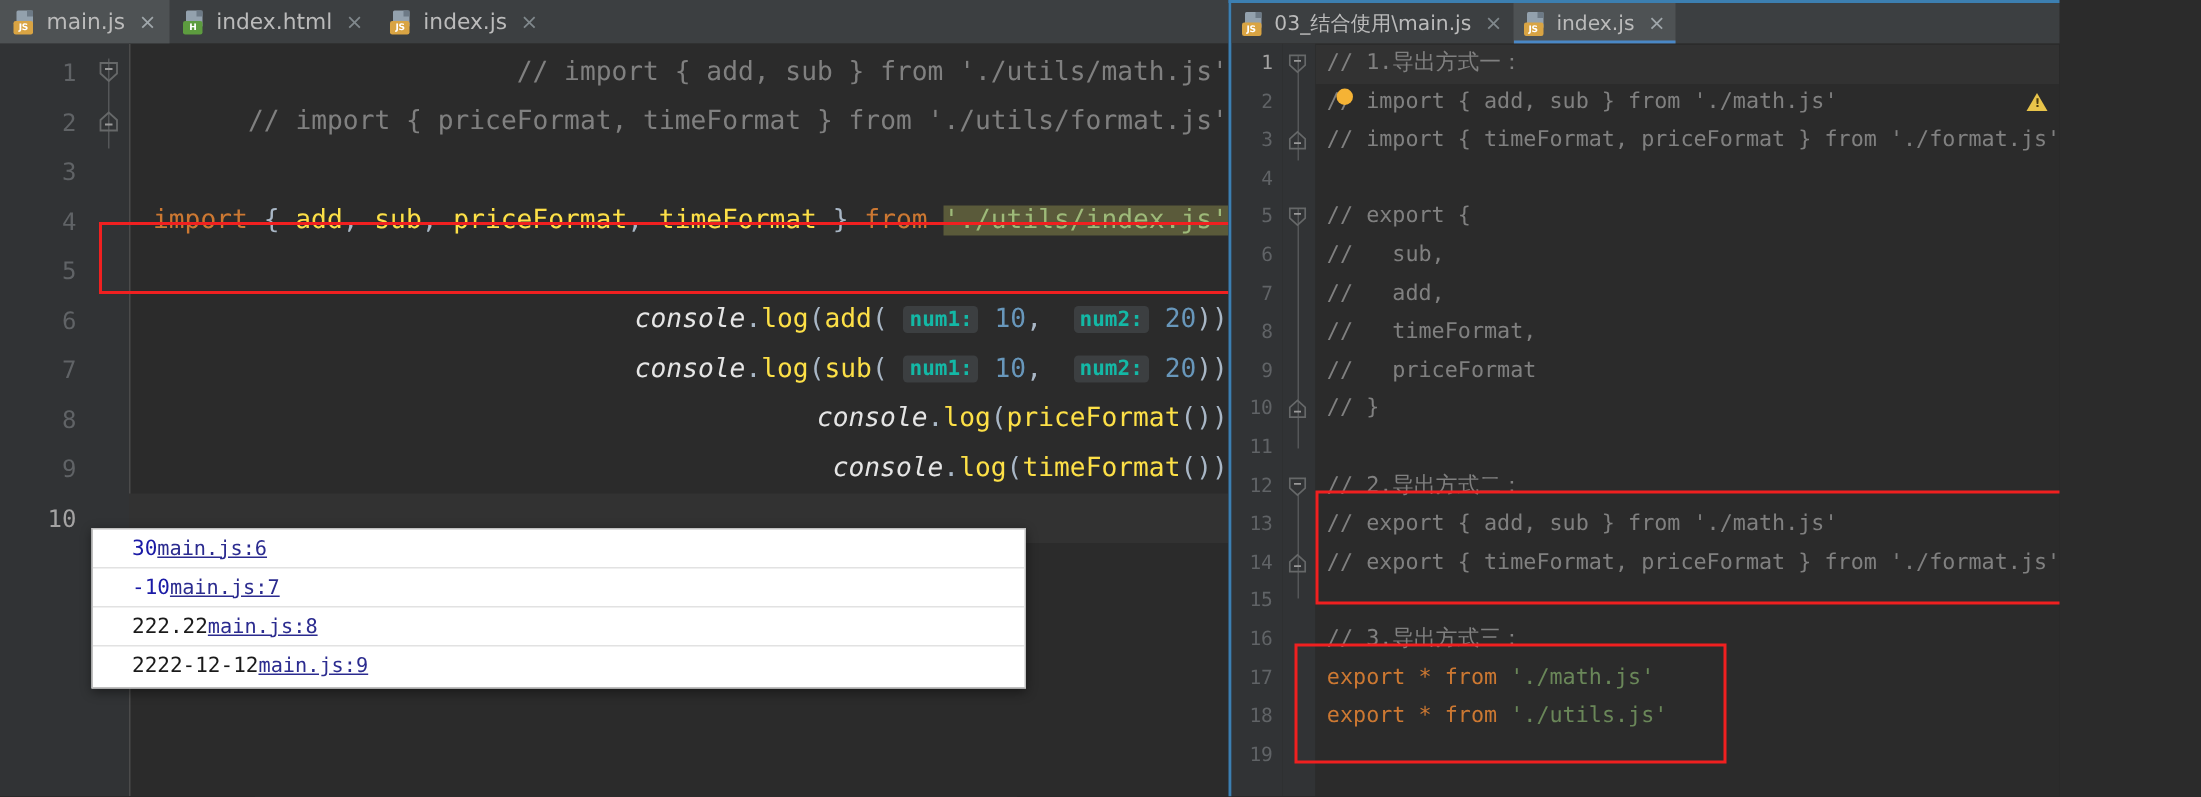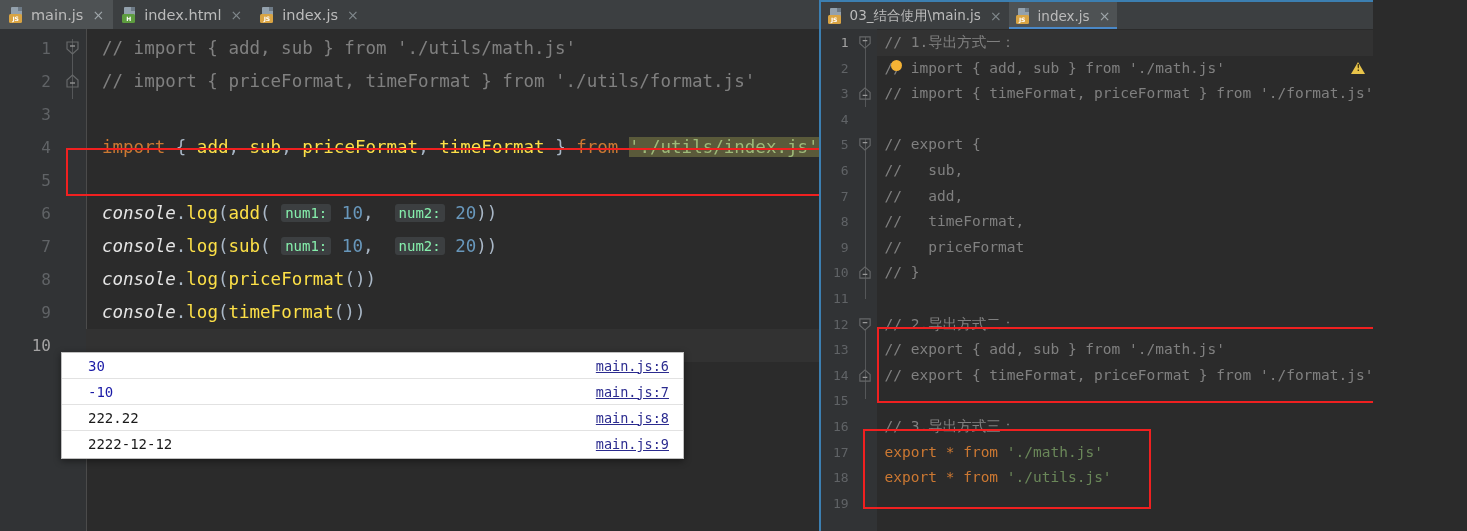--- a/index.html
+++ b/index.html
@@ -53,54 +53,54 @@
     height: 33px; line-height: 33px; text-align: right; padding-right: 9px;
     font-size: 16px; color: #606366; font-family: "DejaVu Sans Mono", monospace;
   }
   .gutter .lnum.cur { color: #a4a3a3; }
   .foldcol { width: 26px; flex: none; background: #313335; position: relative; padding-top: 3px; }
   .foldcol .fr { height: 33px; position: relative; }
   .fold-line { position: absolute; left: 12px; top: 0; bottom: 0; width: 1px; background: #555759; }
   .fold-mark { position: absolute; left: 5px; top: 8px; width: 15px; height: 16px; }
   .fold-mark svg { display: block; }
 
-  .codecol { flex: 1; position: relative; background: #2b2b2b; padding-top: 3px; overflow: hidden; }
+  .codecol { flex: 1; position: relative; background: #2b2b2b; padding-top: 3px; overflow: hidden; text-align: right; }
   .cline {
     height: 33px; line-height: 33px; font-size: 17.5px; white-space: pre;
     padding-left: 16px; color: #a9b7c6; position: relative;
   }
   .cline.current { background: #323232; }
   .cmt { color: #808080; }
   .kw  { color: #cc7832; }
   .fn  { color: #fde047; }
   .str { color: #6a8759; }
   .num { color: #6897bb; }
   .cls { color: #e5e5e5; font-style: italic; }
   .brc { color: #a9b7c6; }
   .punc{ color: #a9b7c6; }
   .hl-search { background: #5a5a3a; color: #9eba79; }
   .phint {
-    background: #3c3f41; color: #86efac; border-radius: 3px;
-    font-size: 14px; padding: 1px 4px; position: relative; top: -1px;
+    background: #3c3f41; color: #14b8a6; border-radius: 3px;
+    font-size: 14px; padding: 1px 4px; position: relative; top: -1px; font-weight: bold;
   }
 
   
   .redbox { position: absolute; border: 2px solid #f02020; pointer-events: none; }
 
   
   .iguide { position: absolute; width: 1px; background: #4b4b4b; }
 
   
   .console-pop {
     position: absolute; left: 61px; top: 352px; width: 623px; height: 107px;
     background: #ffffff; border: 1px solid #c0c0c0;
     box-shadow: 0 2px 7px rgba(0,0,0,0.45); overflow: hidden;
   }
   .crow {
-    height: 26px; display: flex; align-items: center; justify-content: space-between;
+    height: 26px; display: flex; align-items: center; justify-content: flex-start;
     padding: 0 14px 0 26px; border-bottom: 1px solid #e2e2e2;
     font-family: "DejaVu Sans Mono", monospace; font-size: 14px;
   }
   .crow:last-child { border-bottom: none; }
   .cval.numv { color: #1a1aa6; }
   .cval.strv { color: #1a1a1a; }
   .csrc { color: #2b2b8f; text-decoration: underline; font-size: 13.5px; }
 
   
   .right-pane {

